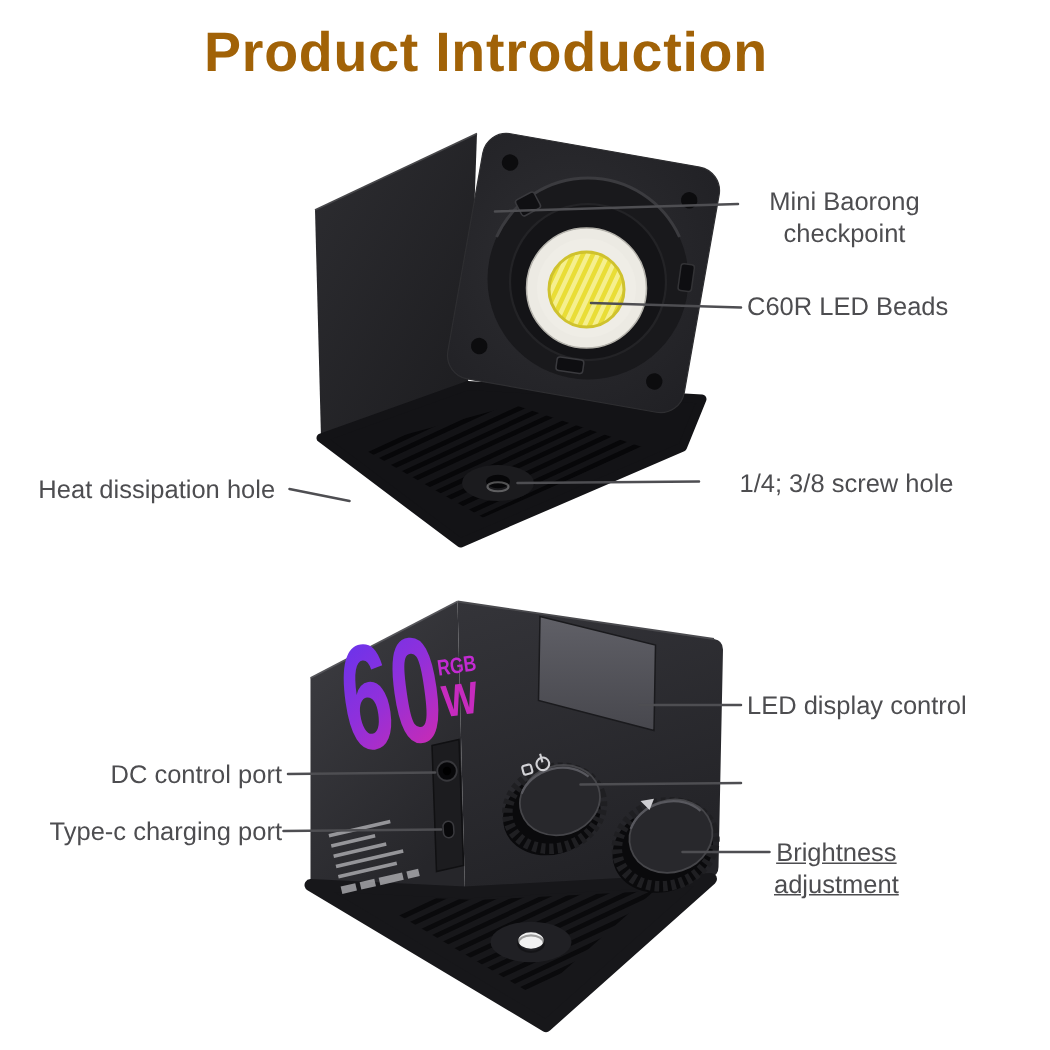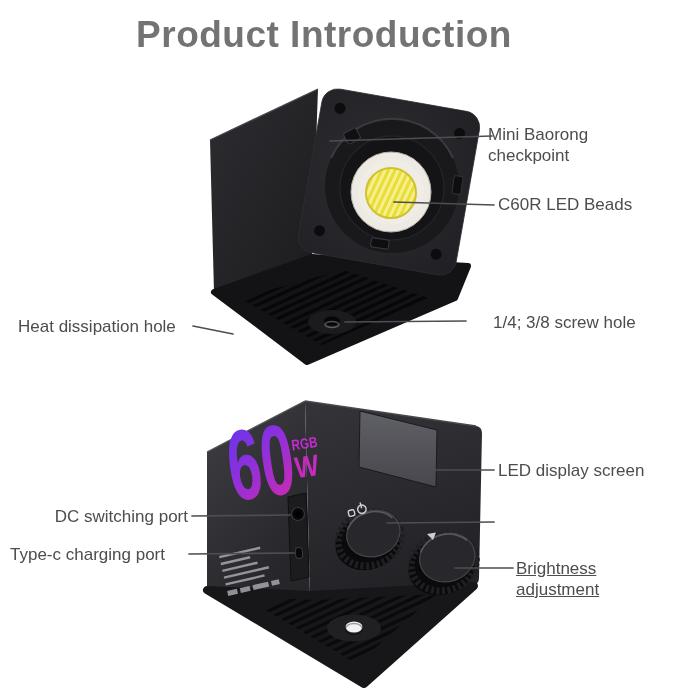--- a/index.html
+++ b/index.html
@@ -1,28 +1,28 @@
 <!DOCTYPE html>
 <html><head>
 <meta charset="utf-8">
 <style>
   html,body{margin:0;padding:0;background:#ffffff;}
   .stage{position:relative;width:700px;height:700px;background:#ffffff;overflow:hidden;
          font-family:"Liberation Sans",sans-serif;}
   .title{position:absolute;left:0;top:14px;width:648px;text-align:center;
-         font-size:37px;font-weight:bold;letter-spacing:0.5px;color:#737373;}
+         font-size:37px;font-weight:bold;letter-spacing:0.5px;color:#a16207;}
   .lbl{position:absolute;font-size:17px;line-height:21px;color:#4d4d50;
-       white-space:pre-line;}
-  #lbl-mini{left:488px;top:124px;width:150px;}
+       white-space:pre-line;text-align:center;}
+  #lbl-mini{left:488px;top:124px;width:150px;text-align:center;}
   #lbl-c60r{left:498px;top:194px;}
-  #lbl-heat{left:18px;top:316px;width:173px;text-align:left;}
+  #lbl-heat{left:18px;top:316px;width:173px;text-align:center;}
   #lbl-screw{left:470px;top:312px;margin-left:23px;}
   #lbl-led{left:498px;top:460px;}
   #lbl-dc{left:38px;top:506px;width:150px;text-align:right;}
-  #lbl-typec{left:10px;top:544px;width:178px;text-align:left;}
+  #lbl-typec{left:10px;top:544px;width:178px;text-align:right;}
   #lbl-onoff{left:498px;top:512px;}
   #lbl-bright{left:516px;top:558px;text-decoration:underline;}
   svg{position:absolute;left:0;top:0;}
 </style>
 </head>
 <body>
 
 <div class="stage">
 
   <div class="title">Product Introduction</div>
@@ -182,19 +182,19 @@
       <line x1="387" y1="523" x2="494" y2="522"></line>
       <line x1="455" y1="568" x2="513" y2="568"></line>
     </g>
   </svg>
 
   <div class="lbl" id="lbl-mini">Mini Baorong
 checkpoint</div>
   <div class="lbl" id="lbl-c60r">C60R LED Beads</div>
   <div class="lbl" id="lbl-heat">Heat dissipation hole</div>
   <div class="lbl" id="lbl-screw">1/4; 3/8 screw hole</div>
-  <div class="lbl" id="lbl-led">LED display screen</div>
-  <div class="lbl" id="lbl-dc">DC switching port</div>
+  <div class="lbl" id="lbl-led">LED display control</div>
+  <div class="lbl" id="lbl-dc">DC control port</div>
   <div class="lbl" id="lbl-typec">Type-c charging port</div>
   <div class="lbl" id="lbl-bright">Brightness
 adjustment</div>
 
 </div>
 
 </body></html>

